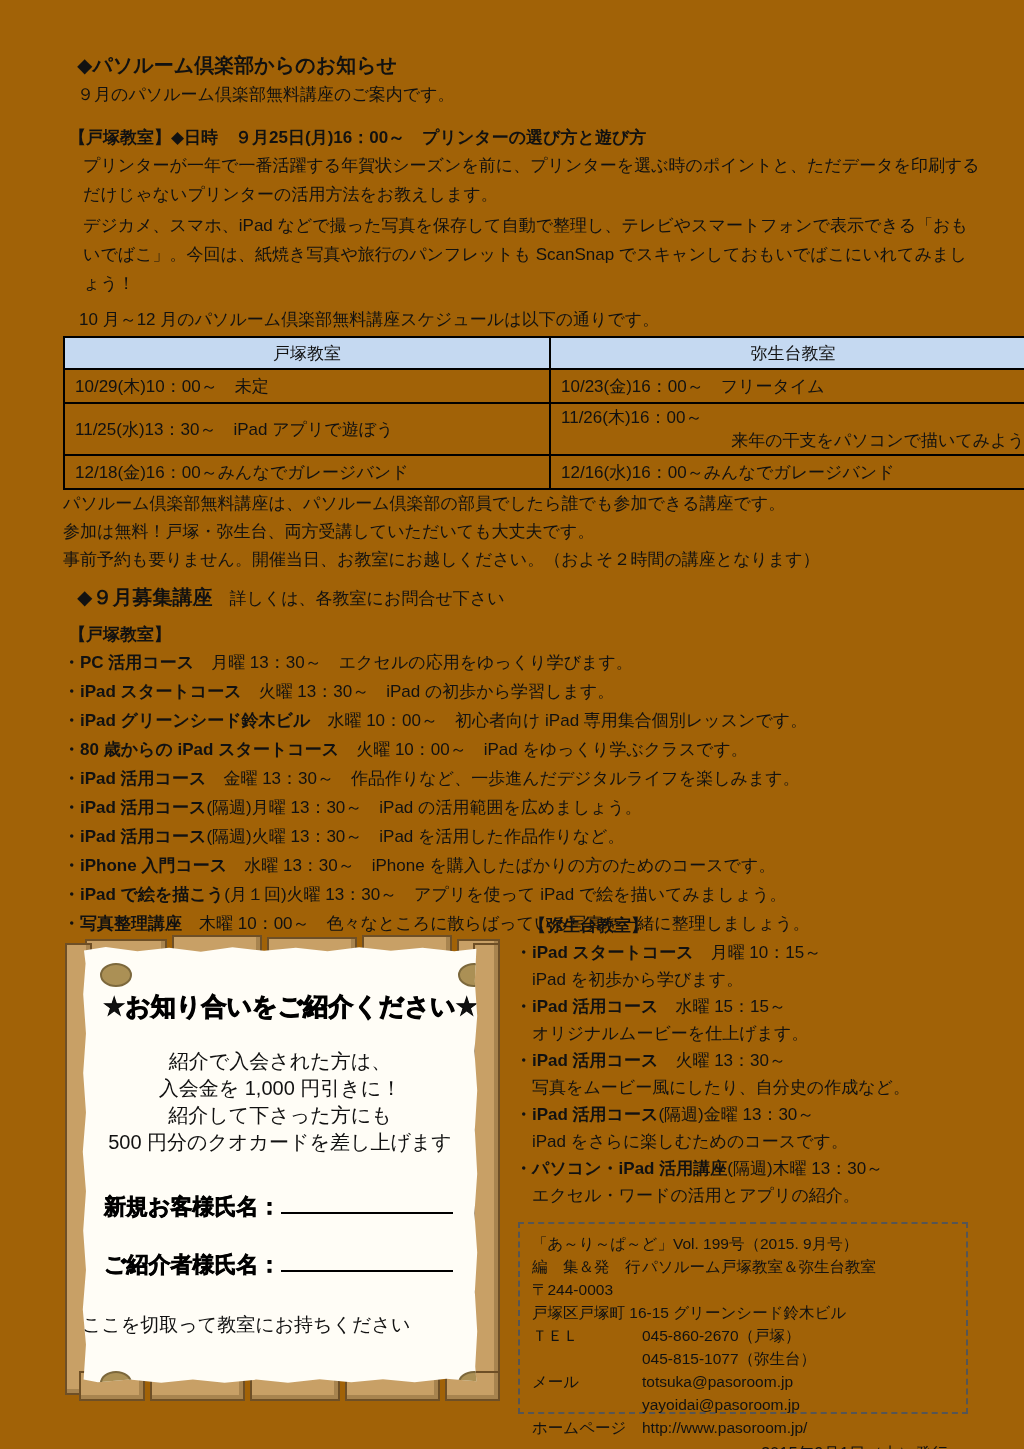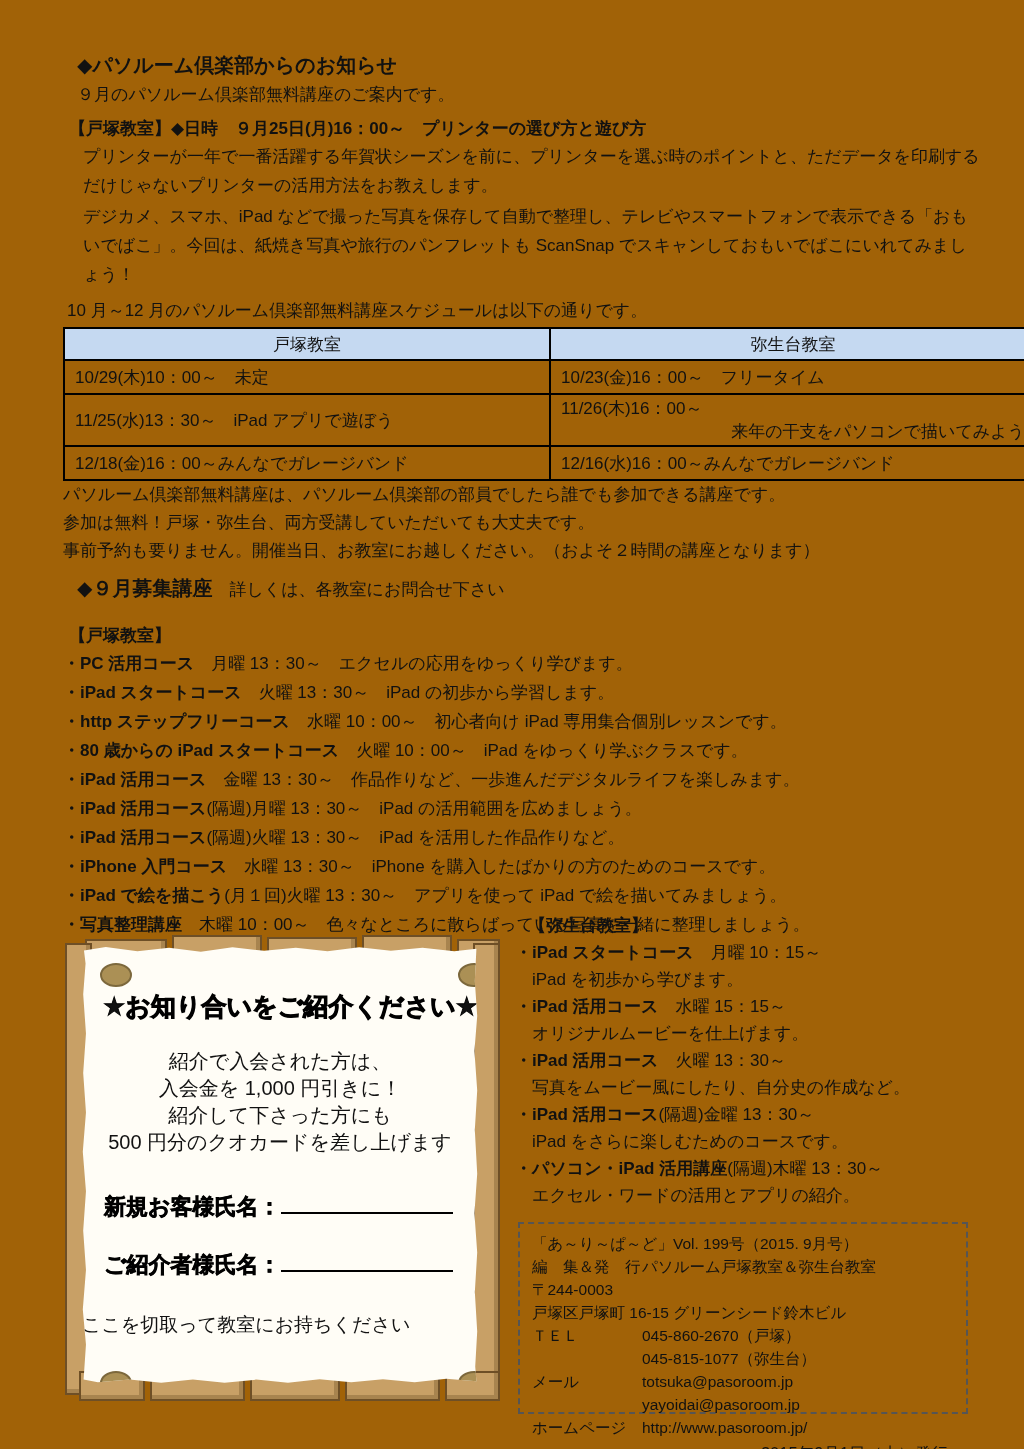--- a/index.html
+++ b/index.html
@@ -1,31 +1,31 @@
 <!DOCTYPE html>
 <html style="--table_header_bg: #c5d9f1; --wood: #c8a066; --pin: #ab9055;"><head>
 <meta charset="utf-8">
 <style>
   html,body{margin:0;padding:0;background:#fff;}
   .doc{position:relative;width:1024px;height:1449px;background:#a16207;color:#111;
        font-family:"Liberation Sans","DejaVu Sans",sans-serif;overflow:hidden;}
   .top{padding:52px 54px 0 63px;font-size:17px;}
   .main-title{font-size:20px;font-weight:bold;line-height:26px;margin:0 0 4px 14px;}
   .intro{line-height:26px;margin:0 0 2px 14px;}
-  .event-heading{font-size:17px;font-weight:bold;line-height:27px;margin:7px 0 0 6px;}
+  .event-heading{font-size:17px;font-weight:bold;line-height:27px;margin:16px 0 0 6px;}
   .event-body{line-height:29px;margin:0 0 2px 20px;width:898px;}
-  .schedule-intro{line-height:27px;margin:8px 0 3px 4px;}
+  .schedule-intro{line-height:27px;margin:8px 0 3px 16px;}
   table.schedule{border-collapse:collapse;width:974px;font-size:17px;table-layout:fixed;}
   table.schedule th{background:var(--table_header_bg,#c5d9f1);font-weight:normal;
        border:2px solid #000;height:28px;text-align:center;}
   table.schedule td{border:2px solid #000;padding:2px 10px;height:28px;vertical-align:middle;}
   td .l1{display:block;text-align:left;}
   td .l2{display:block;text-align:right;}
   .notes div{line-height:28px;}
-  .recruit-heading{margin:9px 0 18px 14px;line-height:28px;}
+  .recruit-heading{margin:9px 0 8px 14px;line-height:28px;}
   .recruit-title{font-size:20px;font-weight:bold;}
   .recruit-sub{font-size:17px;}
   .room-label{font-weight:bold;line-height:27px;margin:2px 0 0 6px;}
   .courses .course-line{line-height:29px;white-space:nowrap;}
   .course-name{font-weight:bold;}
 
   
   .coupon{position:absolute;left:65px;top:935px;width:435px;height:470px;}
   .plank{position:absolute;background:var(--wood,#c8a066);border:2px solid #6e4f26;
          box-shadow:inset -4px -4px 0 rgba(110,79,38,.35);box-sizing:border-box;}
@@ -123,21 +123,21 @@
     </div>
 
     <div class="recruit-heading">
       <span class="recruit-title">◆９月募集講座</span><span class="recruit-sub">　詳しくは、各教室にお問合せ下さい</span>
     </div>
 
     <div class="room-label">【戸塚教室】</div>
     <div class="courses">
       <div class="course-line"><span class="course-name">・PC 活用コース</span><span>　月曜 13：30～　エクセルの応用をゆっくり学びます。</span></div>
       <div class="course-line"><span class="course-name">・iPad スタートコース</span><span>　火曜 13：30～　iPad の初歩から学習します。</span></div>
-      <div class="course-line"><span class="course-name">・http ステップフリーコース</span><span>　水曜 10：00～　初心者向け iPad 専用集合個別レッスンです。</span></div>
+      <div class="course-line"><span class="course-name">・iPad グリーンシード鈴木ビル</span><span>　水曜 10：00～　初心者向け iPad 専用集合個別レッスンです。</span></div>
       <div class="course-line"><span class="course-name">・80 歳からの iPad スタートコース</span><span>　火曜 10：00～　iPad をゆっくり学ぶクラスです。</span></div>
       <div class="course-line"><span class="course-name">・iPad 活用コース</span><span>　金曜 13：30～　作品作りなど、一歩進んだデジタルライフを楽しみます。</span></div>
       <div class="course-line"><span class="course-name">・iPad 活用コース</span><span>(隔週)月曜 13：30～　iPad の活用範囲を広めましょう。</span></div>
       <div class="course-line"><span class="course-name">・iPad 活用コース</span><span>(隔週)火曜 13：30～　iPad を活用した作品作りなど。</span></div>
       <div class="course-line"><span class="course-name">・iPhone 入門コース</span><span>　水曜 13：30～　iPhone を購入したばかりの方のためのコースです。</span></div>
       <div class="course-line"><span class="course-name">・iPad で絵を描こう</span><span>(月１回)火曜 13：30～　アプリを使って iPad で絵を描いてみましょう。</span></div>
       <div class="course-line"><span class="course-name">・写真整理講座</span><span>　木曜 10：00～　色々なところに散らばっている写真を一緒に整理しましょう。</span></div>
     </div>
   </div>
 

